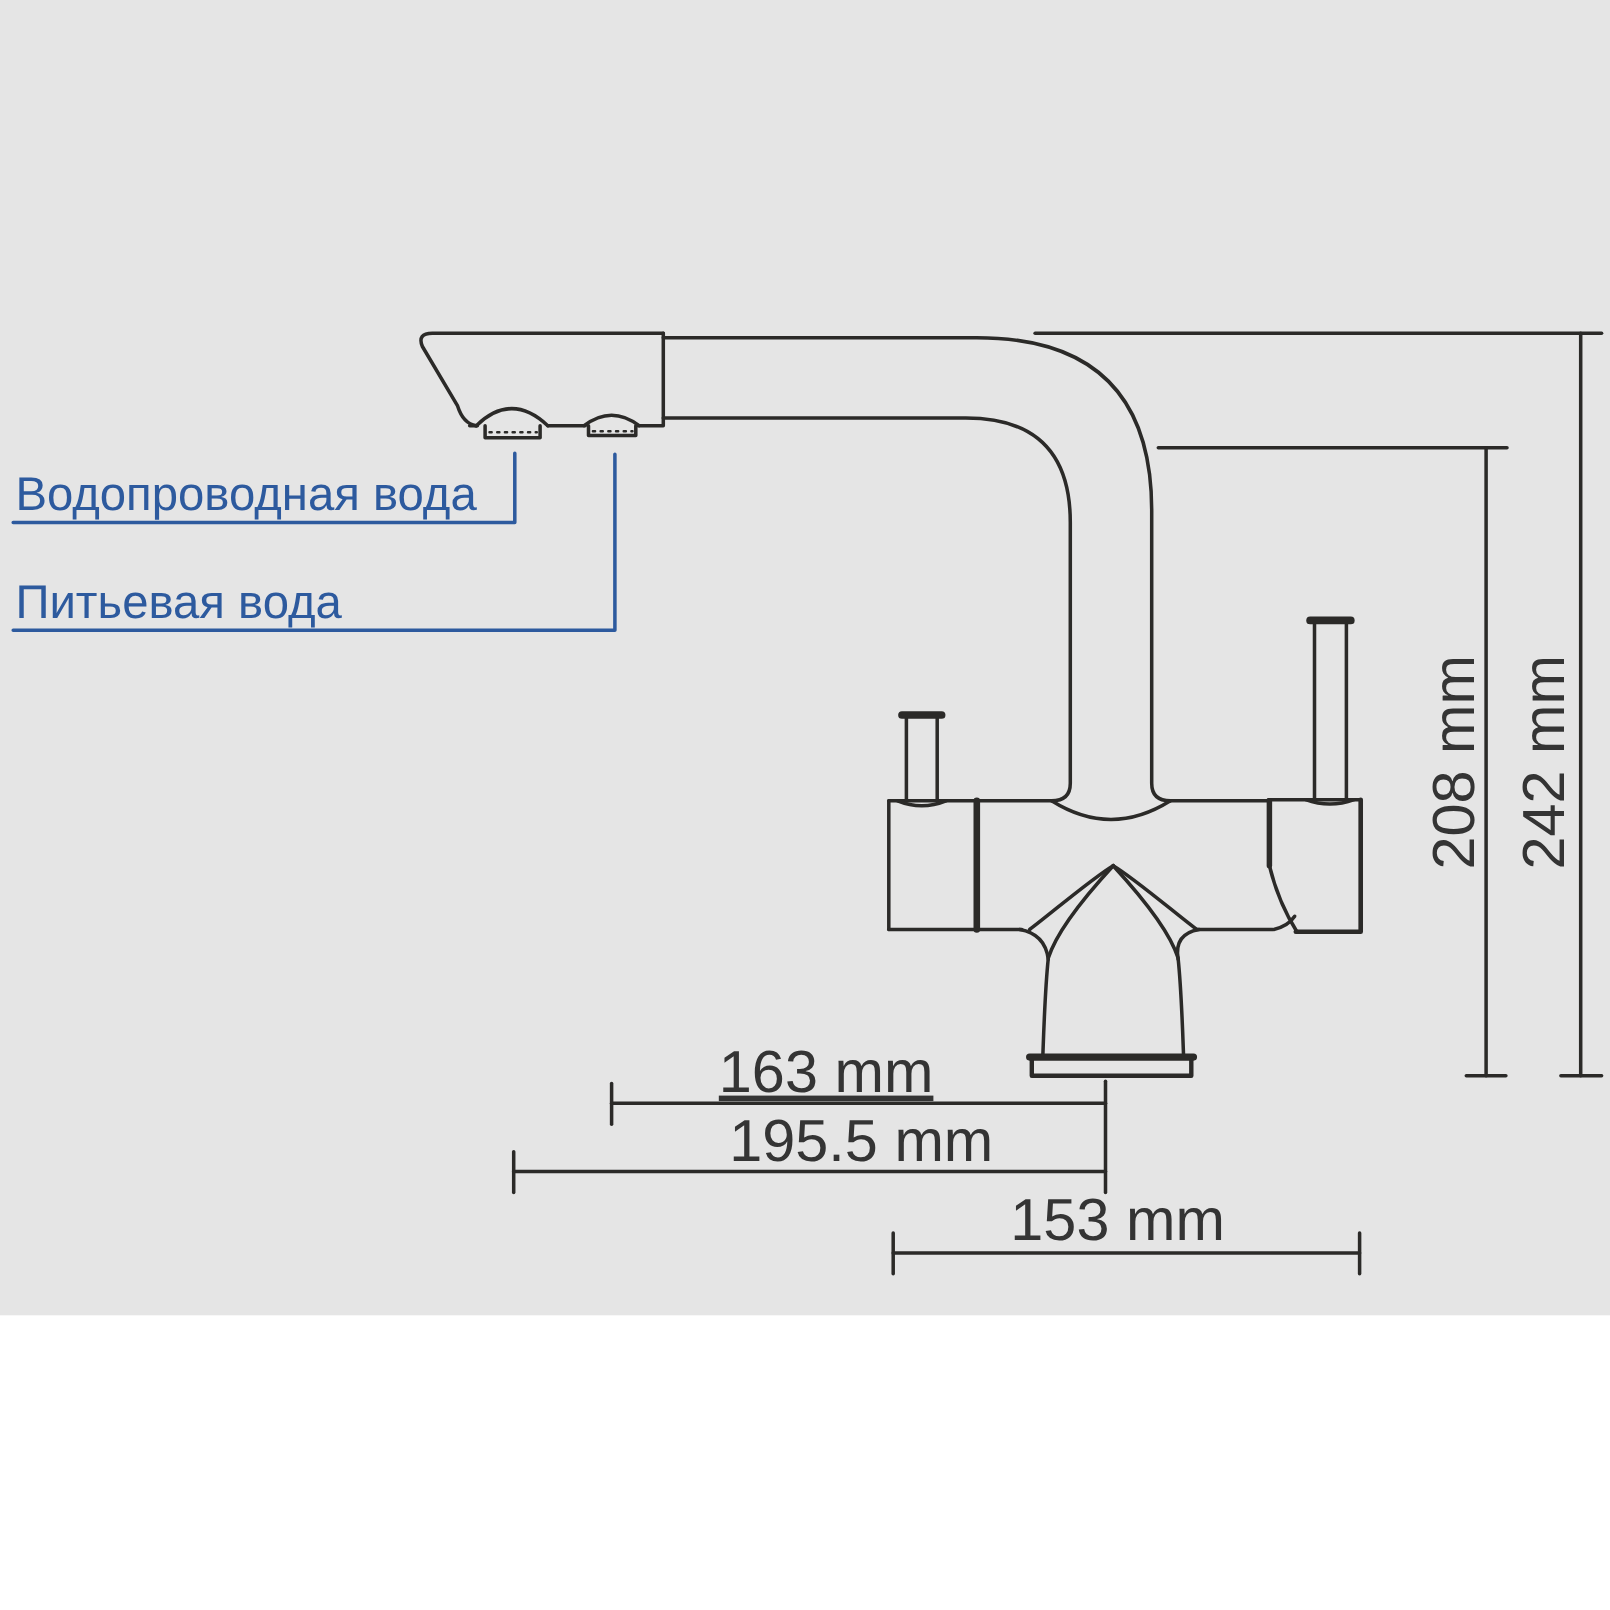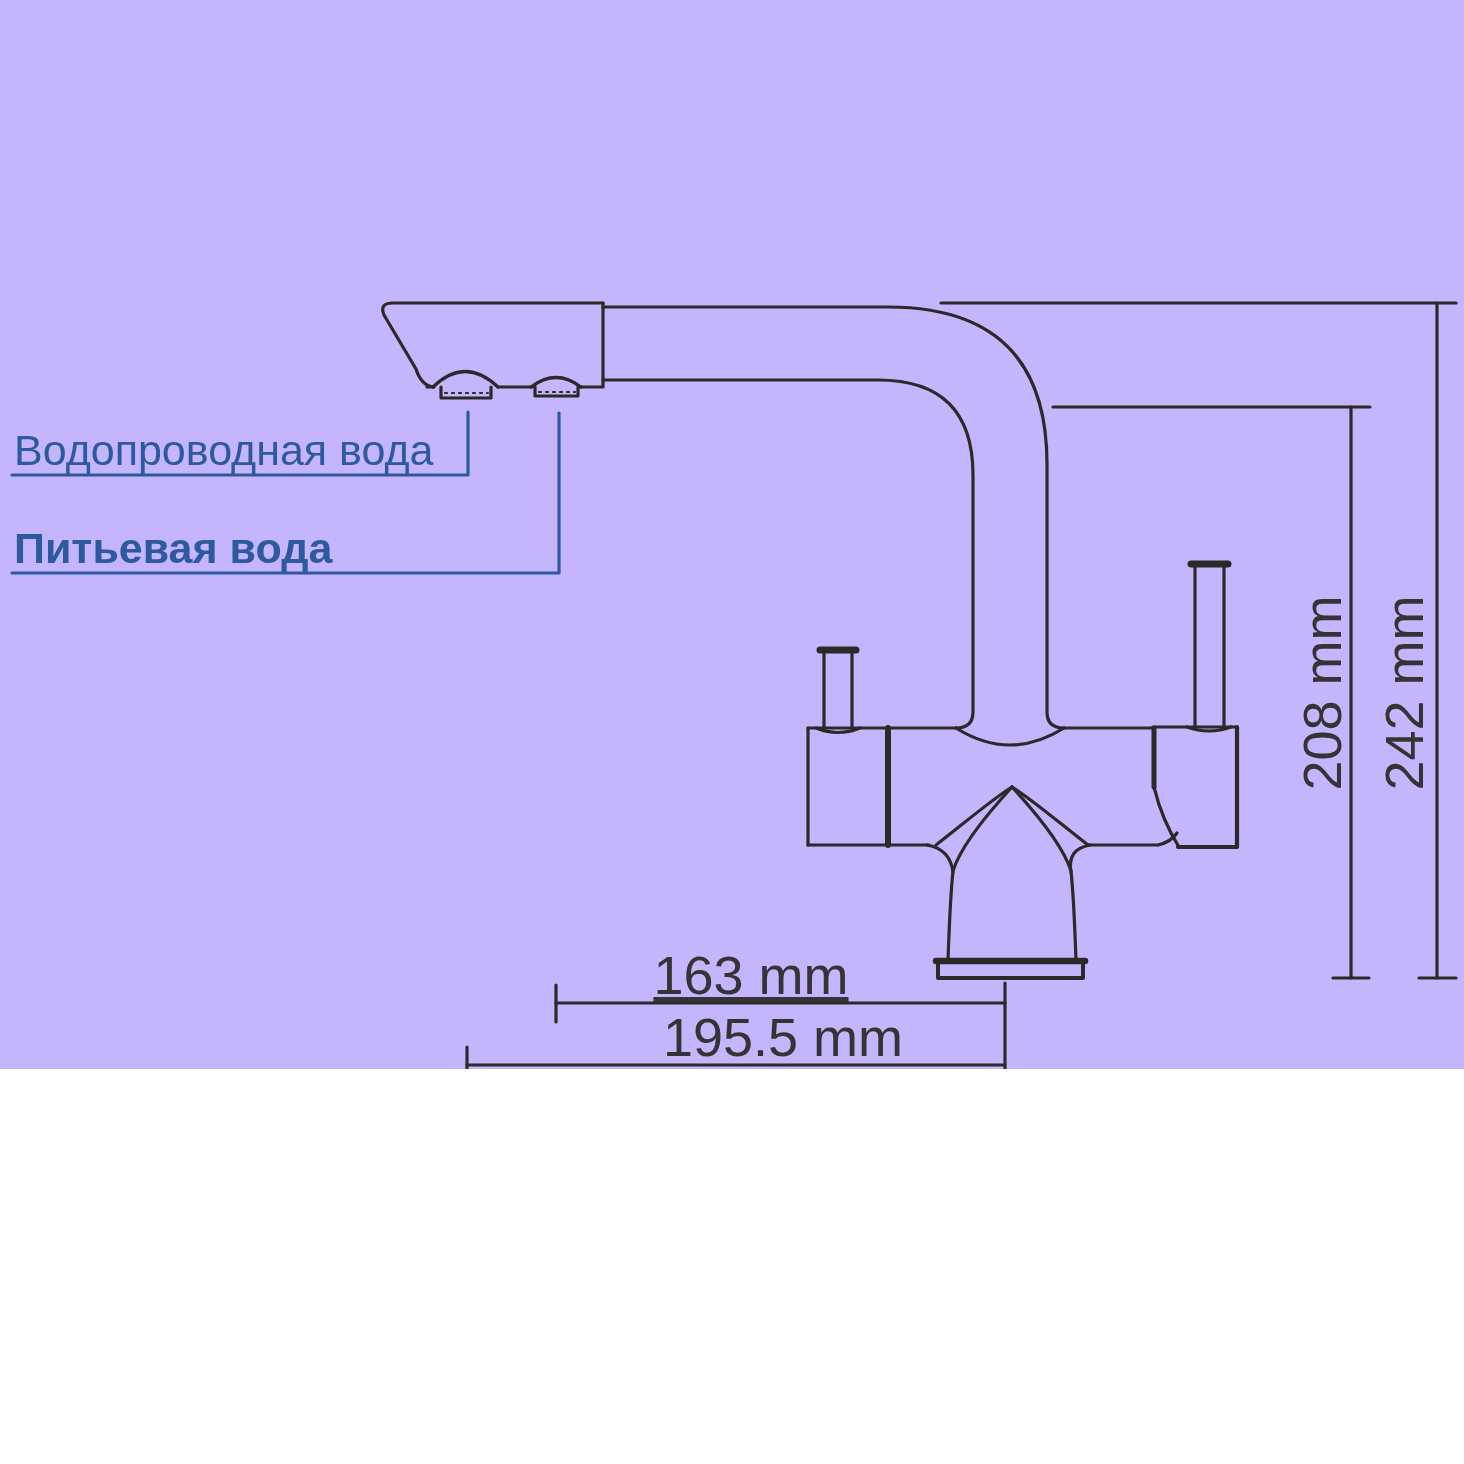--- a/index.html
+++ b/index.html
@@ -1,19 +1,19 @@
 <!DOCTYPE html>
 <html><head>
 <meta charset="utf-8">
 <style>
   html,body{margin:0;padding:0;background:#ffffff;}
   #canvas{
     position:relative;
-    width:1464px;height:1069px;
-    background:#c4b5fd;
+    width:1464px;height:1196px;
+    background:#e5e5e5;
     overflow:hidden;
     font-family:"Liberation Sans", sans-serif;
   }
   #drawing{position:absolute;left:0;top:0;width:1464px;height:1464px;}
   .txt{
     position:absolute;
     white-space:nowrap;
     line-height:1;
     color:#343434;
     font-size:54px;
@@ -123,24 +123,25 @@
     </g>
 
     <g stroke="#2d5a9e">
       <path d="M 468 412 V 475 H 12"></path>
       <path d="M 559 413 V 573 H 12"></path>
     </g>
   </svg>
 
   <div class="blue-label" style="left:14px;top:429px;">Водопроводная вода</div>
 
-  <div class="blue-label" style="left:14px;top:527px;font-weight:bold;">Питьевая вода</div>
+  <div class="blue-label" style="left:14px;top:527px;">Питьевая вода</div>
 
   <div class="txt vert" style="left:1322px;top:693px;">208 mm</div>
 
   <div class="txt vert" style="left:1404px;top:693px;">242 mm</div>
 
   <div class="txt center" style="left:751px;top:948px;text-decoration:underline;">163 mm</div>
 
   <div class="txt center" style="left:757px;top:1010px;margin-left:26px;">195.5 mm</div>
 
+  <div class="txt center" style="left:1016px;top:1082px;">153 mm</div>
 
 </div>
 
 </body></html>

